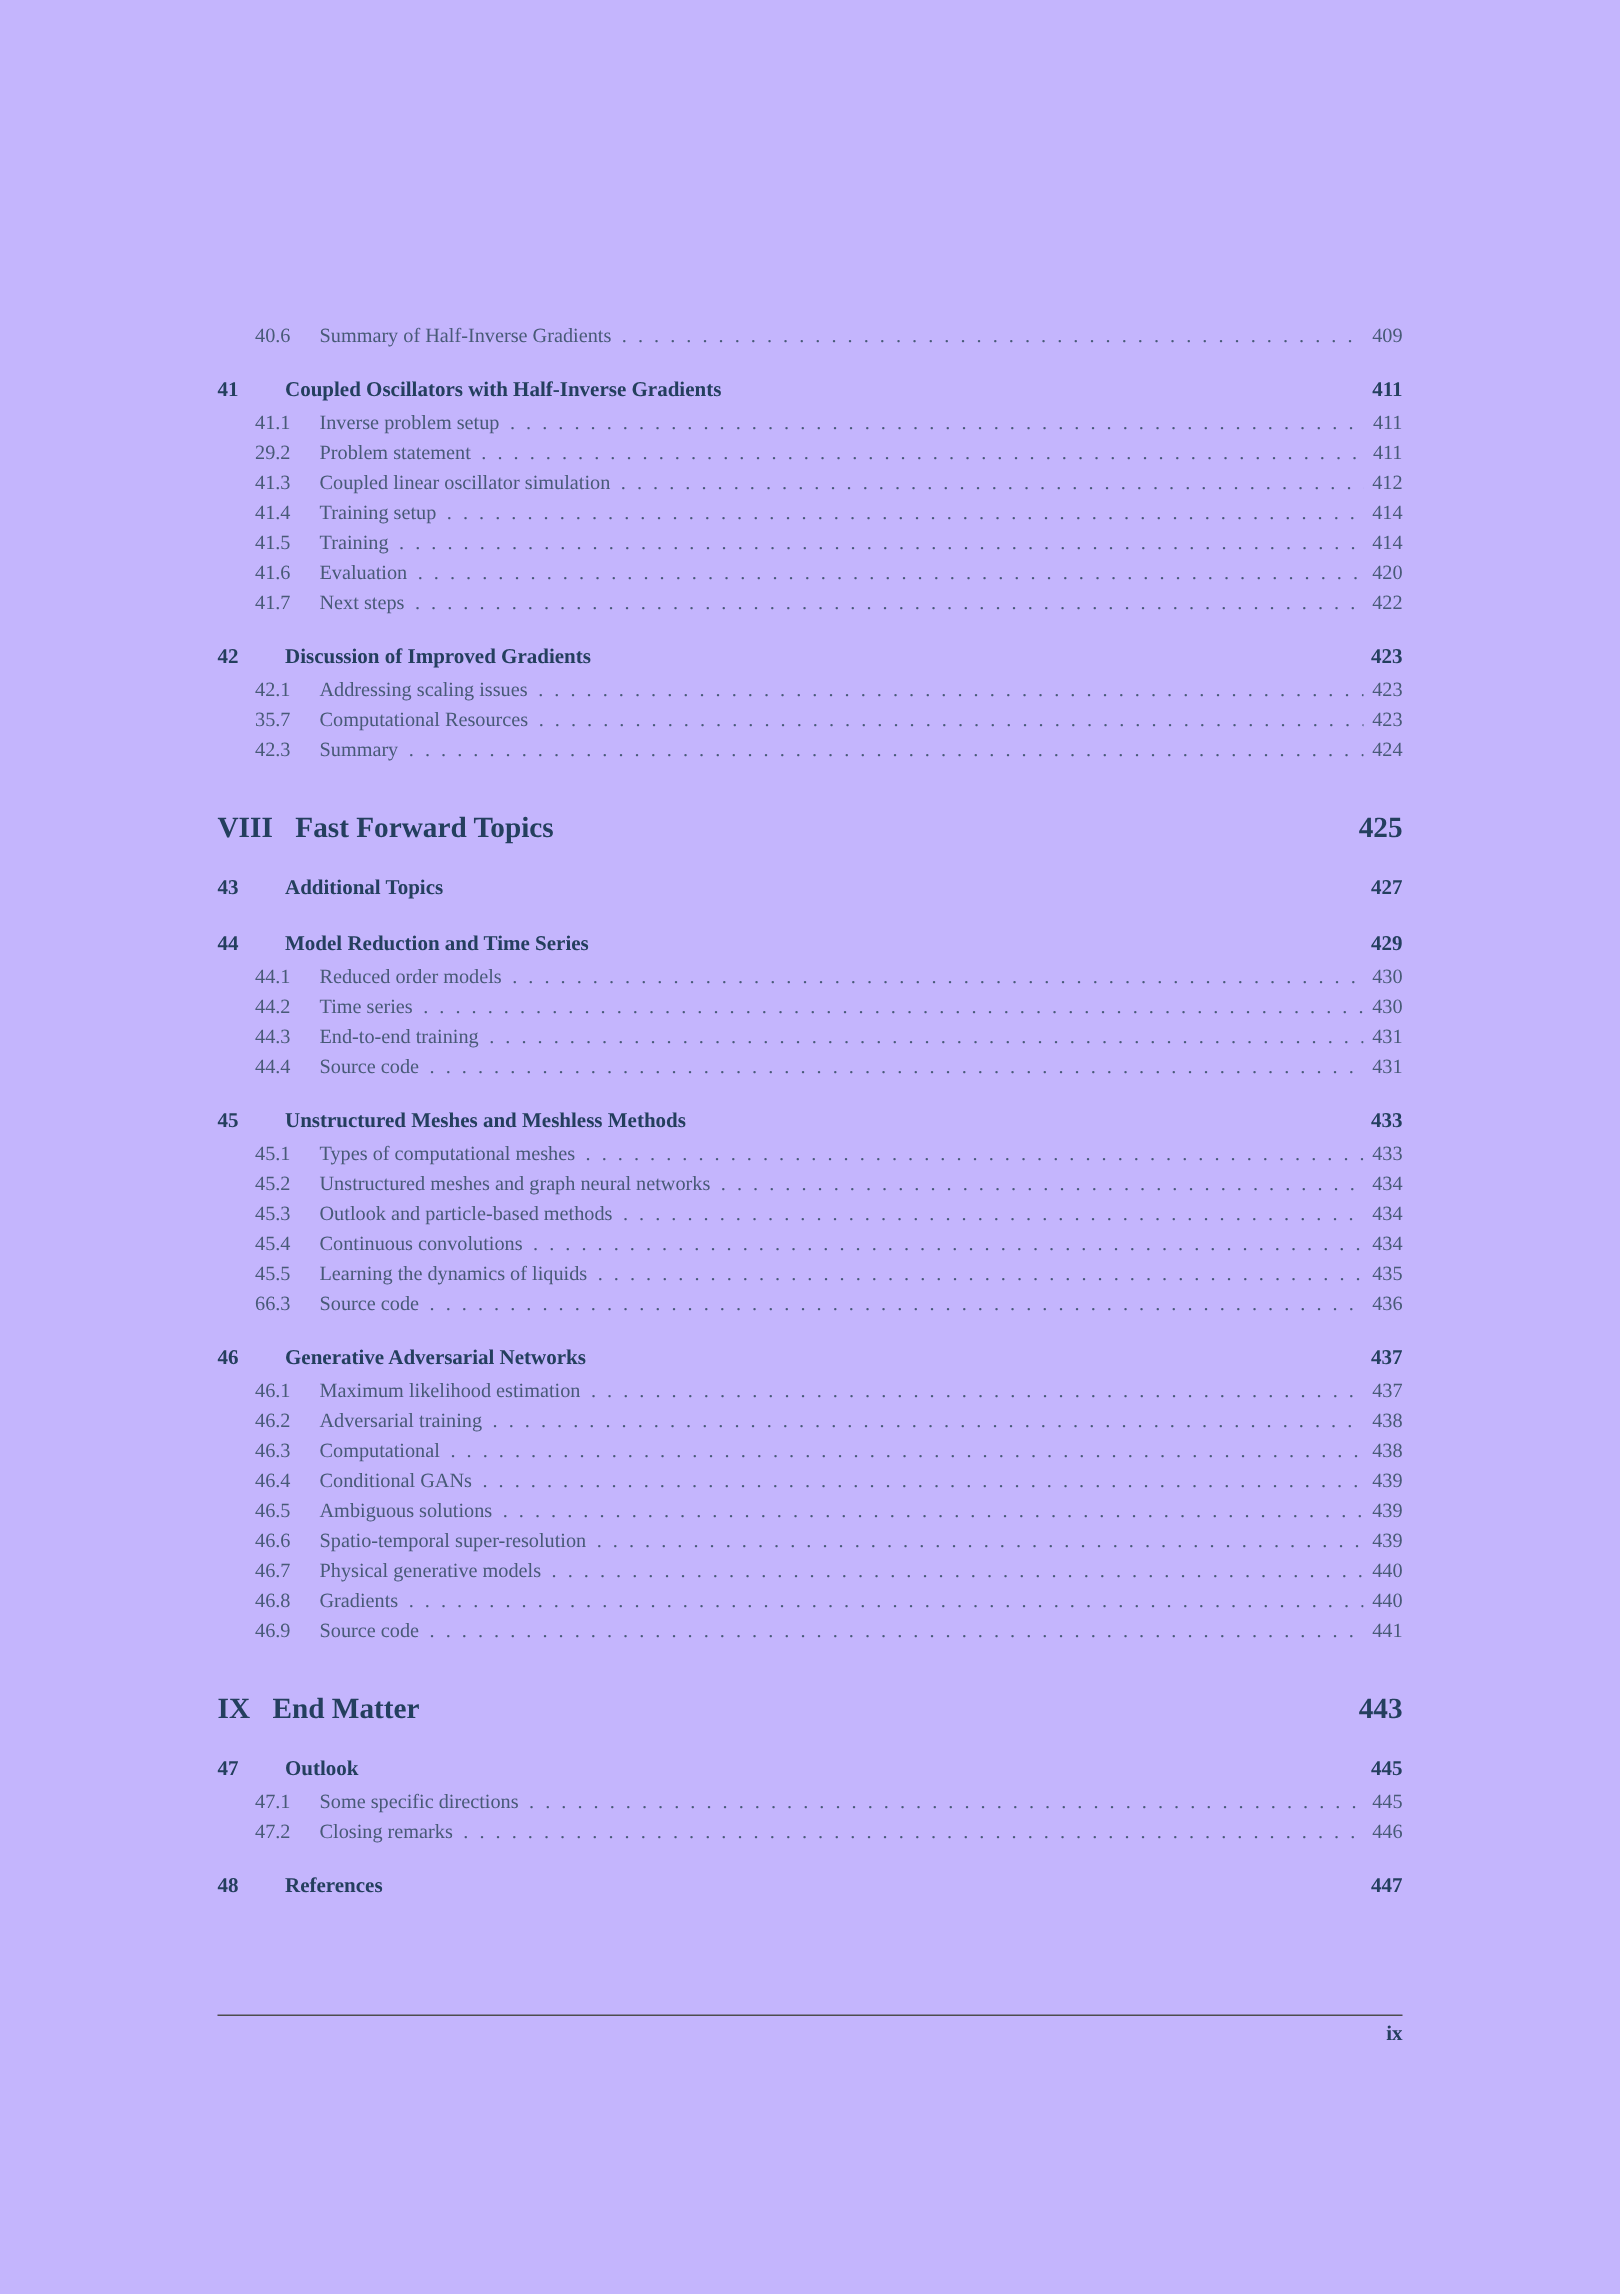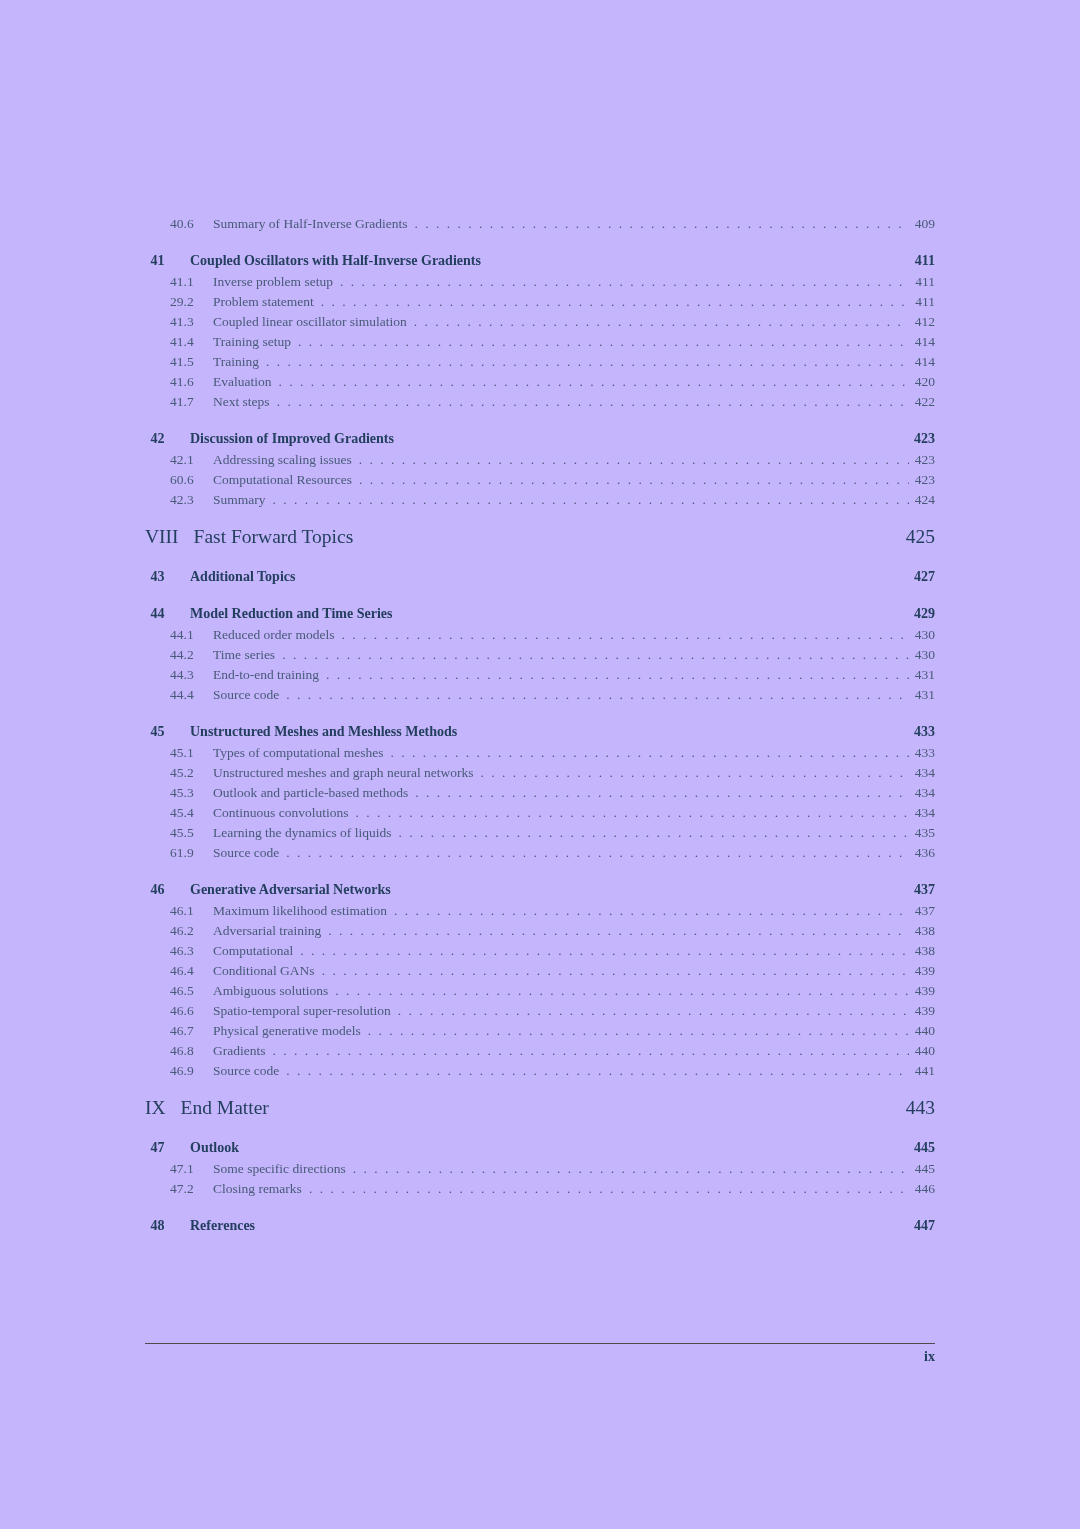--- a/index.html
+++ b/index.html
@@ -57,40 +57,39 @@
     margin-top: 17px;
     margin-bottom: 1px;
     font-size: 14px;
     line-height: 20px;
     font-weight: bold;
     color: #243f5e;
   }
   .c-num {
     width: 25px;
     flex: 0 0 25px;
-    text-align: center;
   }
   .c-title {
     white-space: nowrap;
     margin-left: 20px;
   }
   .spacer {
     flex: 1 1 auto;
   }
   .c-page {
     flex: 0 0 auto;
     text-align: right;
   }
   
   .part-row {
-    margin-top: 14px;
+    margin-top: 30px;
     margin-bottom: 12px;
     font-size: 19.5px;
     line-height: 26px;
-    font-weight: normal;
+    font-weight: bold;
     color: #243f5e;
   }
   .p-num {
     margin-right: 15px;
   }
   .p-title {
     white-space: nowrap;
   }
   .p-page {
     flex: 0 0 auto;
@@ -181,21 +180,21 @@
         <span class="spacer"></span>
         <span class="c-page">423</span>
       </div>
       <div class="row entry-row">
         <span class="e-num">42.1</span>
         <span class="e-title">Addressing scaling issues</span>
         <span class="leader"></span>
         <span class="e-page">423</span>
       </div>
       <div class="row entry-row">
-        <span class="e-num">60.6</span>
+        <span class="e-num">35.7</span>
         <span class="e-title">Computational Resources</span>
         <span class="leader"></span>
         <span class="e-page">423</span>
       </div>
       <div class="row entry-row">
         <span class="e-num">42.3</span>
         <span class="e-title">Summary</span>
         <span class="leader"></span>
         <span class="e-page">424</span>
       </div>
@@ -271,21 +270,21 @@
         <span class="leader"></span>
         <span class="e-page">434</span>
       </div>
       <div class="row entry-row">
         <span class="e-num">45.5</span>
         <span class="e-title">Learning the dynamics of liquids</span>
         <span class="leader"></span>
         <span class="e-page">435</span>
       </div>
       <div class="row entry-row">
-        <span class="e-num">61.9</span>
+        <span class="e-num">66.3</span>
         <span class="e-title">Source code</span>
         <span class="leader"></span>
         <span class="e-page">436</span>
       </div>
       <div class="row chapter-row">
         <span class="c-num">46</span>
         <span class="c-title">Generative Adversarial Networks</span>
         <span class="spacer"></span>
         <span class="c-page">437</span>
       </div>

